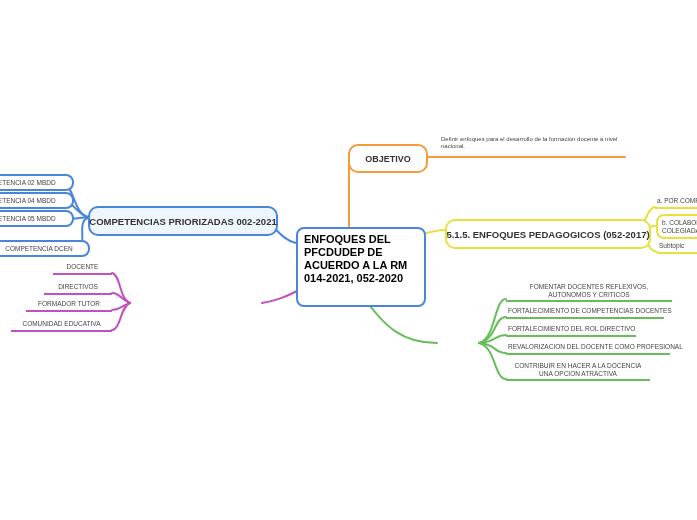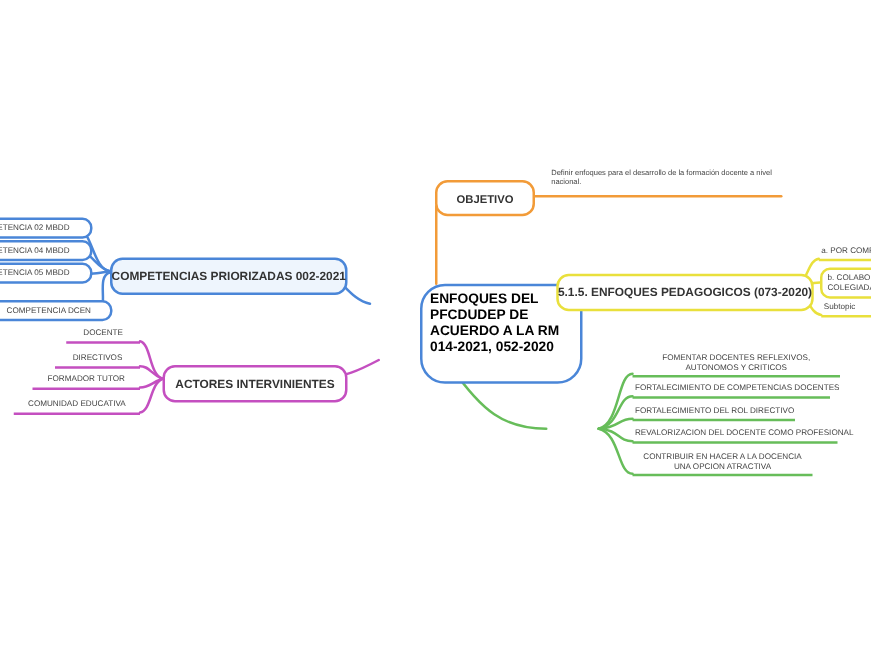--- a/index.html
+++ b/index.html
@@ -4,23 +4,23 @@
 <style>
   html,body{margin:0;padding:0;}
   body{font-family:"Liberation Sans",sans-serif;background:#fff;}
   .canvas{position:relative;width:697px;height:520px;overflow:hidden;background:#ffffff;}
   .connectors{position:absolute;left:0;top:0;}
   .connectors path{fill:none;stroke-width:2;stroke-linecap:round;}
   .node{position:absolute;display:flex;align-items:center;justify-content:center;text-align:center;
         background:#fff;border:2px solid #6d28d9;border-radius:10px;color:#333;font-weight:bold;}
   .node-main{font-size:9.5px;padding:2px 6px;white-space:nowrap;}
   .node-small{font-size:6.5px;font-weight:normal;color:#444;padding:3px 4px;white-space:nowrap;border-radius:8px;}
-  .root-node{left:296px;top:227px;width:114px;height:68px;border-color:#4a86d8;border-radius:20px;
+  .root-node{left:296px;top:227px;width:114px;height:68px;border-color:#4a86d8;border-radius:8px;
         font-size:11px;line-height:13px;color:#000;text-align:left;justify-content:flex-start;
-        align-items:flex-start;padding:4px 6px;font-weight:bold;margin-left:40px;}
+        align-items:flex-start;padding:4px 6px;font-weight:bold;}
   .leaf{position:absolute;font-size:6.5px;line-height:7.5px;color:#444;text-align:center;
         padding:0 2px 2px 2px;border-bottom:2px solid #888;}
   .leaf.green{border-color:#67bd5a;}
   .leaf.purple{border-color:#c44fc0;}
   .leaf.yellow{border-color:#e9e03c;}
   .obj-node{left:348px;top:144px;width:64px;height:21px;border-color:#f29b38;font-size:9px;}
   .enf-node{left:445px;top:219px;width:190px;height:22px;border-color:#e9e03c;}
   .fin-node{left:437px;top:332px;width:42px;height:22px;border-color:#67bd5a;}
   .comp-node{left:88px;top:206px;width:174px;height:22px;border-color:#4a86d8;background:#eef5fd;}
   .act-node{left:130px;top:292px;width:132px;height:22px;border-color:#c44fc0;}
@@ -72,36 +72,35 @@
     <path d="M130,303 C120,299 120,293 112,293" stroke="#c44fc0"></path>
     <path d="M130,303 C121,306 120,310 112,310" stroke="#c44fc0"></path>
     <path d="M130,303 C120,307 121,329 112,330" stroke="#c44fc0"></path>
   </svg>
 
   <div class="node root-node">ENFOQUES DEL PFCDUDEP DE ACUERDO A LA RM 014-2021,  052-2020</div>
 
   <div class="node node-main obj-node">OBJETIVO</div>
   <div class="note">Definir enfoques para el desarrollo de la formación docente a nivel nacional.</div>
 
-  <div class="node node-main enf-node">5.1.5. ENFOQUES PEDAGOGICOS (073-2020)</div>
+  <div class="node node-main enf-node">5.1.5. ENFOQUES PEDAGOGICOS (052-2017)</div>
   <div class="leaf yellow e1">a. POR COMPETENCIAS</div>
   <div class="node node-small e2">b. COLABORACION COLEGIADA</div>
   <div class="leaf yellow e3">Subtopic</div>
 
   <div class="leaf green f1">FOMENTAR DOCENTES REFLEXIVOS, AUTONOMOS Y CRITICOS</div>
   <div class="leaf green f2">FORTALECIMIENTO DE COMPETENCIAS DOCENTES</div>
   <div class="leaf green f3">FORTALECIMIENTO DEL ROL DIRECTIVO</div>
   <div class="leaf green f4">REVALORIZACION DEL DOCENTE COMO PROFESIONAL</div>
   <div class="leaf green f5">CONTRIBUIR EN HACER A LA DOCENCIA UNA OPCION ATRACTIVA</div>
 
   <div class="node node-main comp-node">COMPETENCIAS PRIORIZADAS 002-2021</div>
   <div class="node node-small cb c1">COMPETENCIA 02 MBDD</div>
   <div class="node node-small cb c2">COMPETENCIA 04 MBDD</div>
   <div class="node node-small cb c3">COMPETENCIA 05 MBDD</div>
   <div class="node node-small cb c4">COMPETENCIA DCEN</div>
 
-  <div class="node node-main act-node">ACTORES INTERVINIENTES</div>
   <div class="leaf purple a1">DOCENTE</div>
   <div class="leaf purple a2">DIRECTIVOS</div>
   <div class="leaf purple a3">FORMADOR TUTOR</div>
   <div class="leaf purple a4">COMUNIDAD EDUCATIVA</div>
 
 </div>
 
 </body></html>

